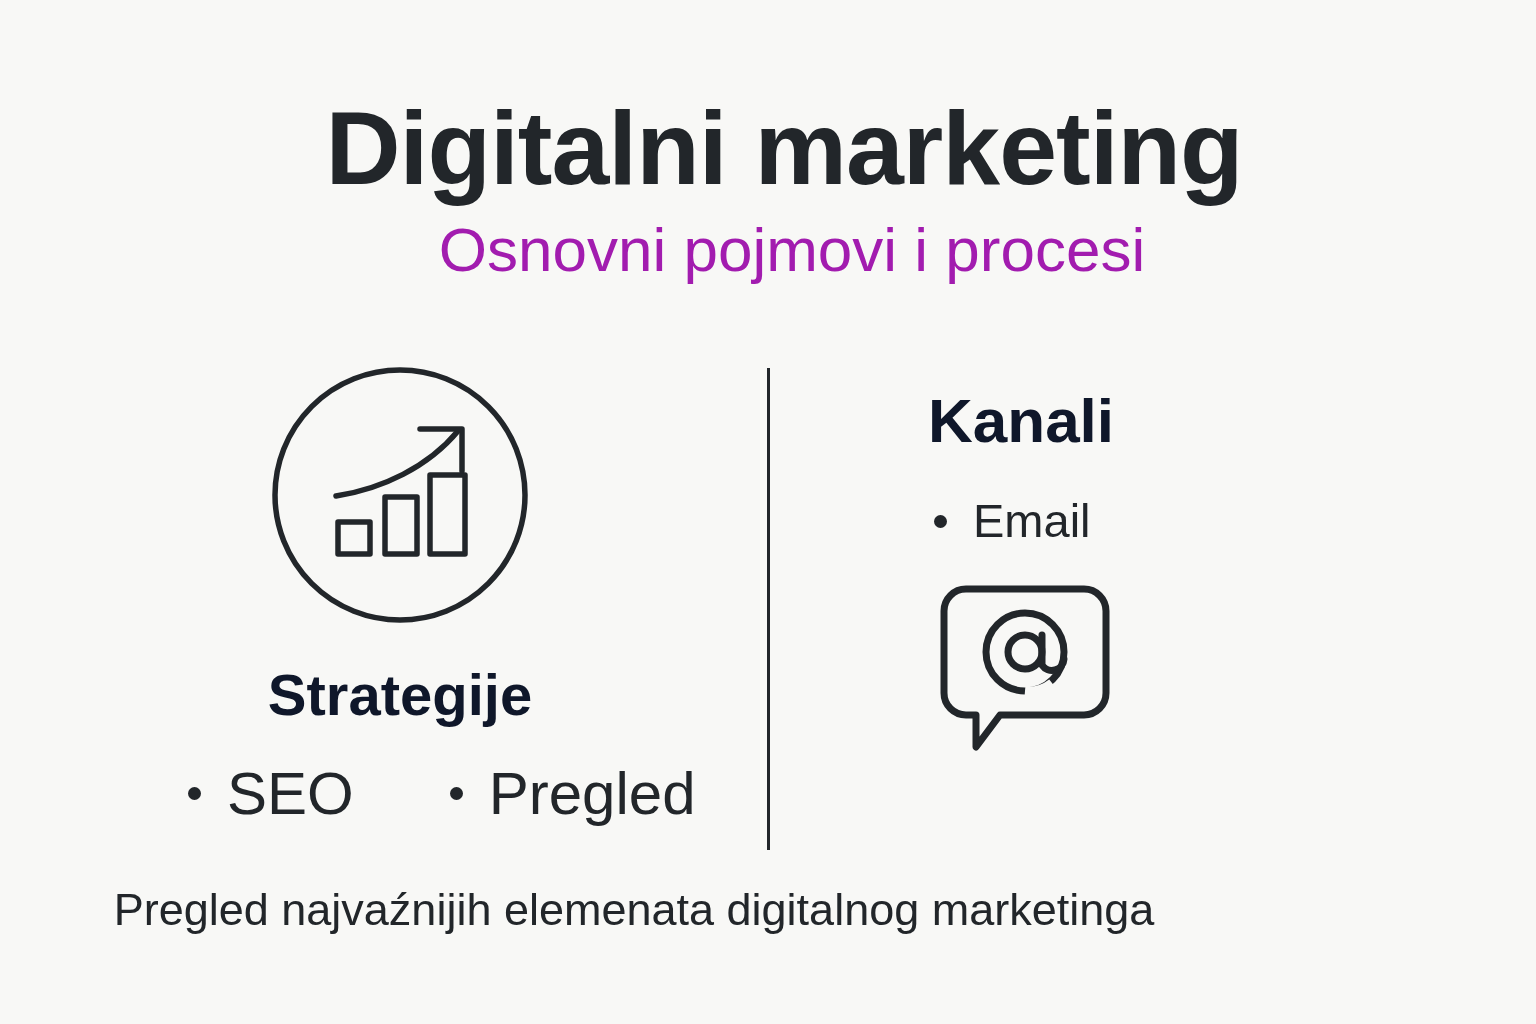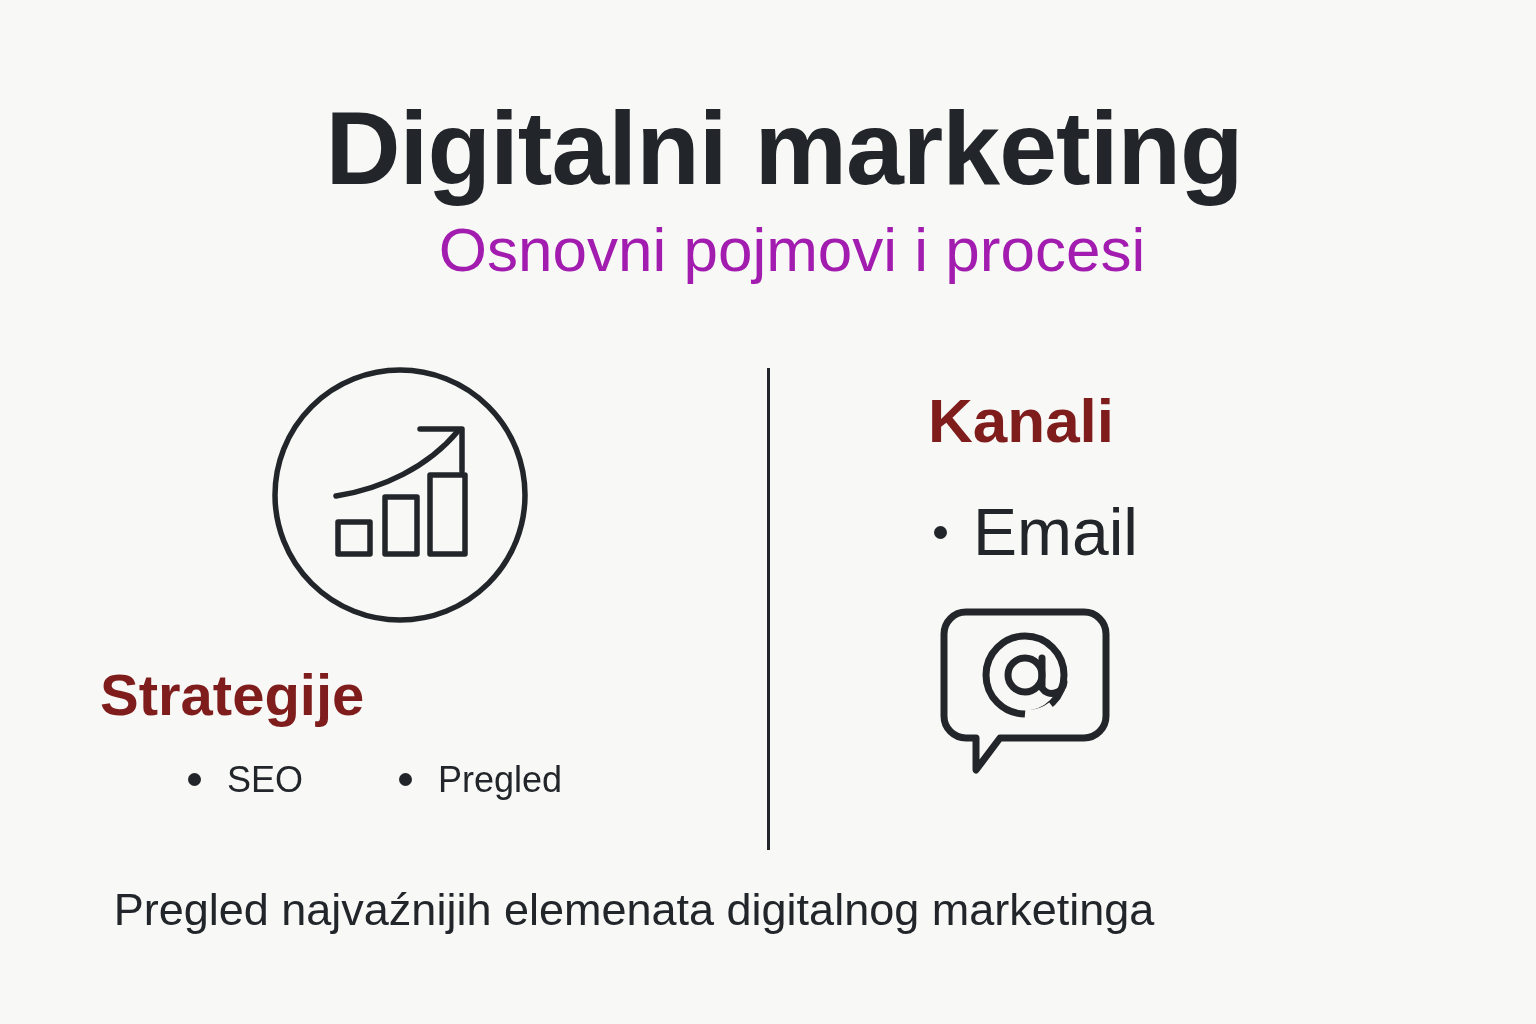--- a/index.html
+++ b/index.html
@@ -63,49 +63,50 @@
     height: 482px;
     background: #22262a;
   }
 
   
   .col-left {
     position: absolute;
     left: 100px;
     top: 0;
     width: 600px;
+    text-align: center;
   }
   .icon-growth {
     display: block;
     margin: 7px auto 0 auto;
   }
   .heading {
     font-size: 58px;
     font-weight: 700;
     line-height: 1.05;
     margin: 0;
-    color: #7f1d1d;
+    color: #0f172a;
     white-space: nowrap;
   }
   .h-strategije {
     margin-top: 42px;
   }
   .bullet-row {
     display: flex;
     flex-direction: row;
     align-items: center;
     justify-content: flex-start;
     margin-top: 32px;
     padding-left: 88px;
   }
   .bullet-item {
     display: flex;
     flex-direction: row;
     align-items: center;
-    font-size: 36px;
+    font-size: 60px;
     font-weight: 400;
     line-height: 1.2;
     white-space: nowrap;
     color: #22262a;
   }
   .bullet-item + .bullet-item {
     margin-left: 96px;
   }
   .dot {
     width: 13px;
@@ -130,21 +131,21 @@
   }
   .bullet-list {
     margin: 40px 0 0 6px;
     padding: 0;
     list-style: none;
   }
   .bullet-list li {
     display: flex;
     flex-direction: row;
     align-items: center;
-    font-size: 66px;
+    font-size: 47px;
     line-height: 1.2;
     white-space: nowrap;
     margin-bottom: 32px;
     color: #22262a;
   }
   .icon-email {
     display: block;
     margin: 14px 0 0 8px;
   }
 

